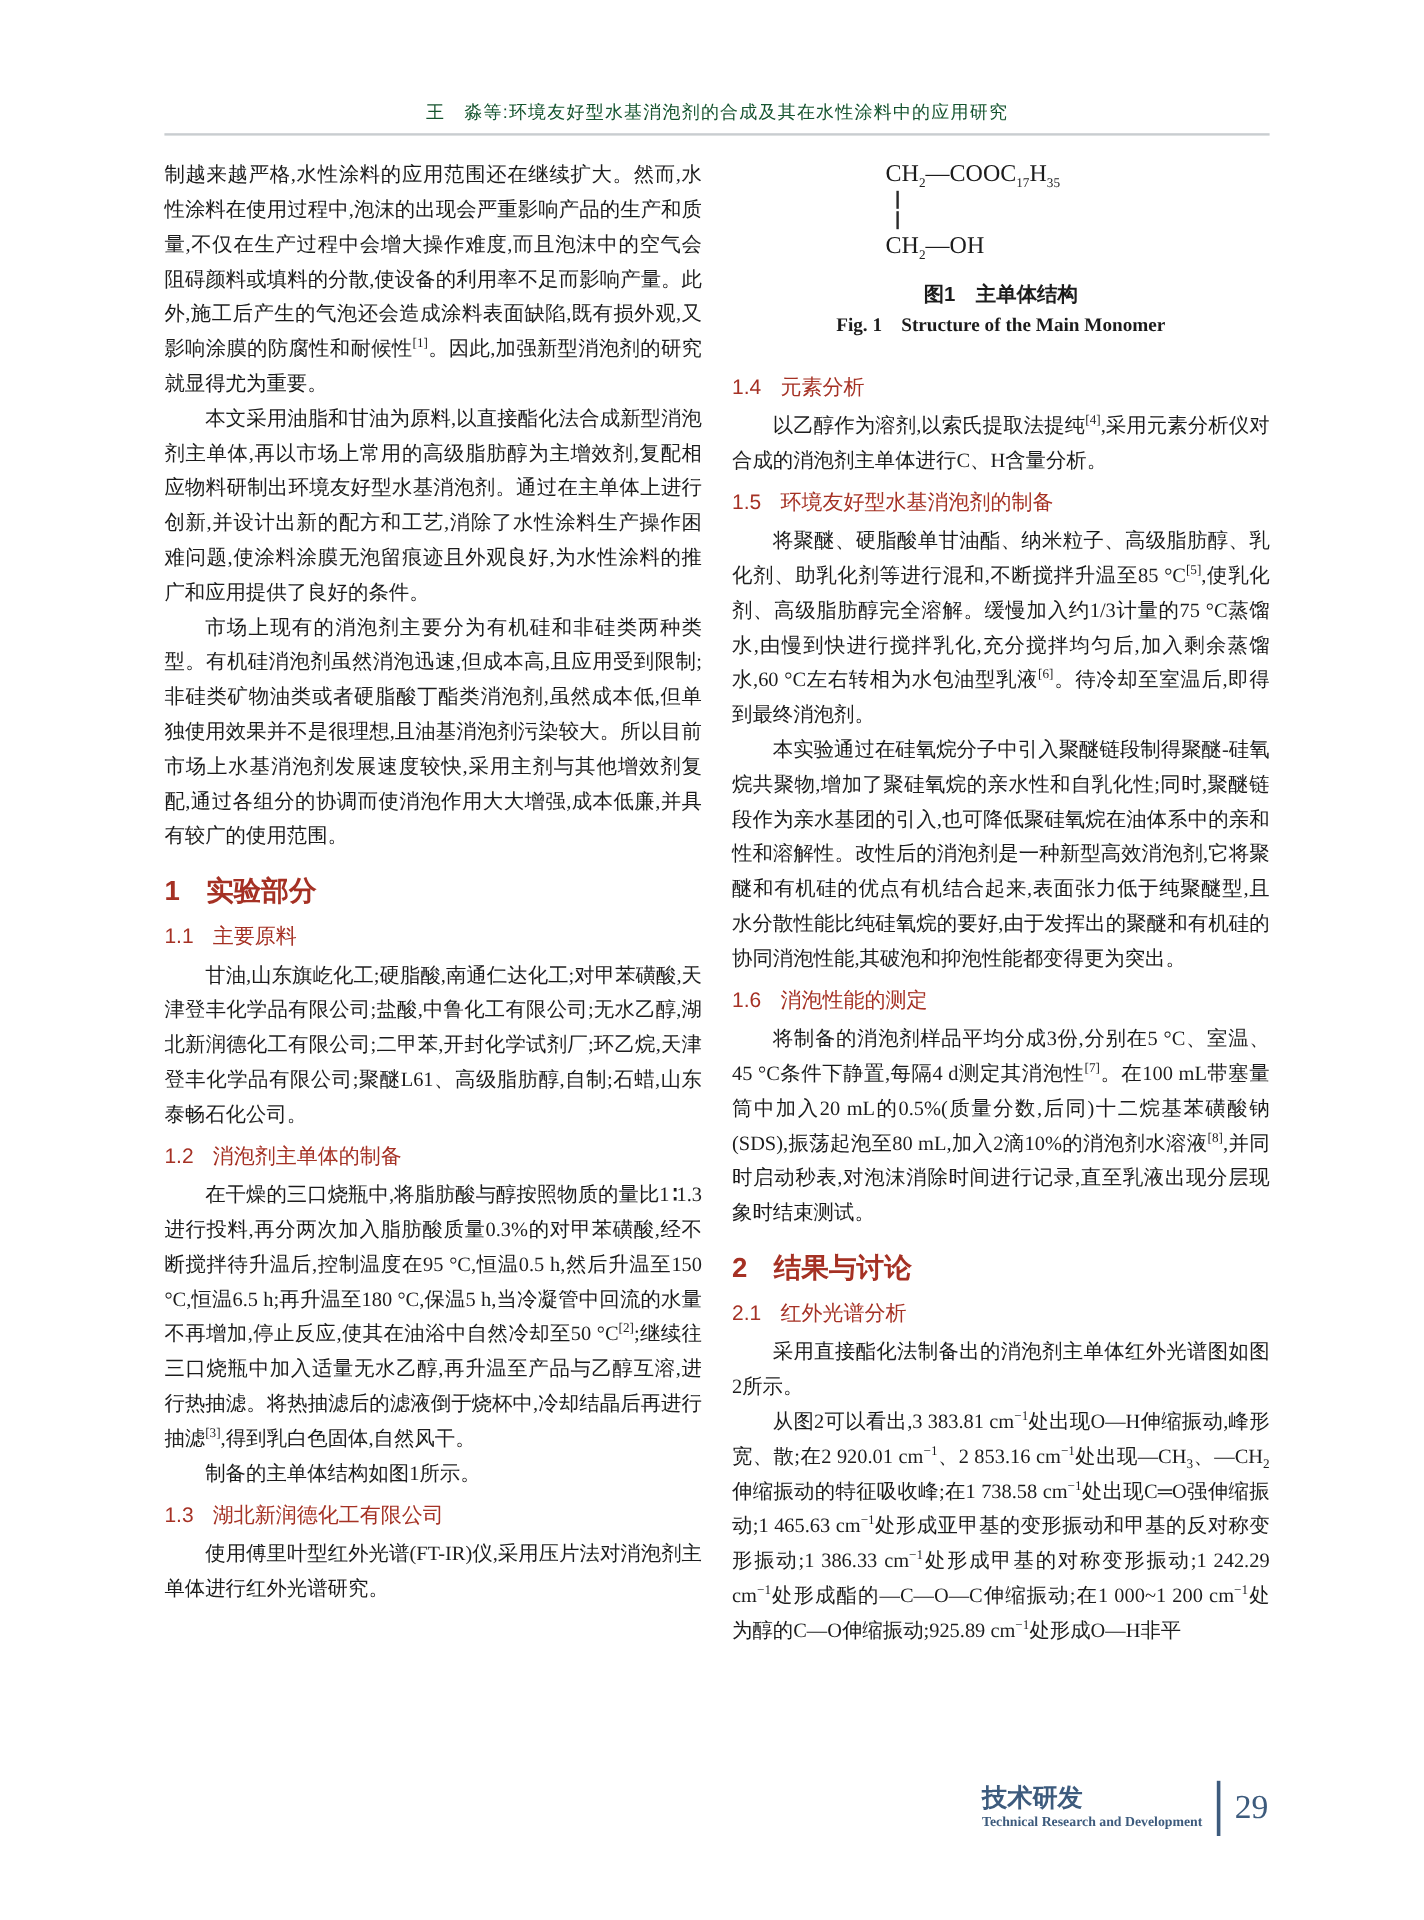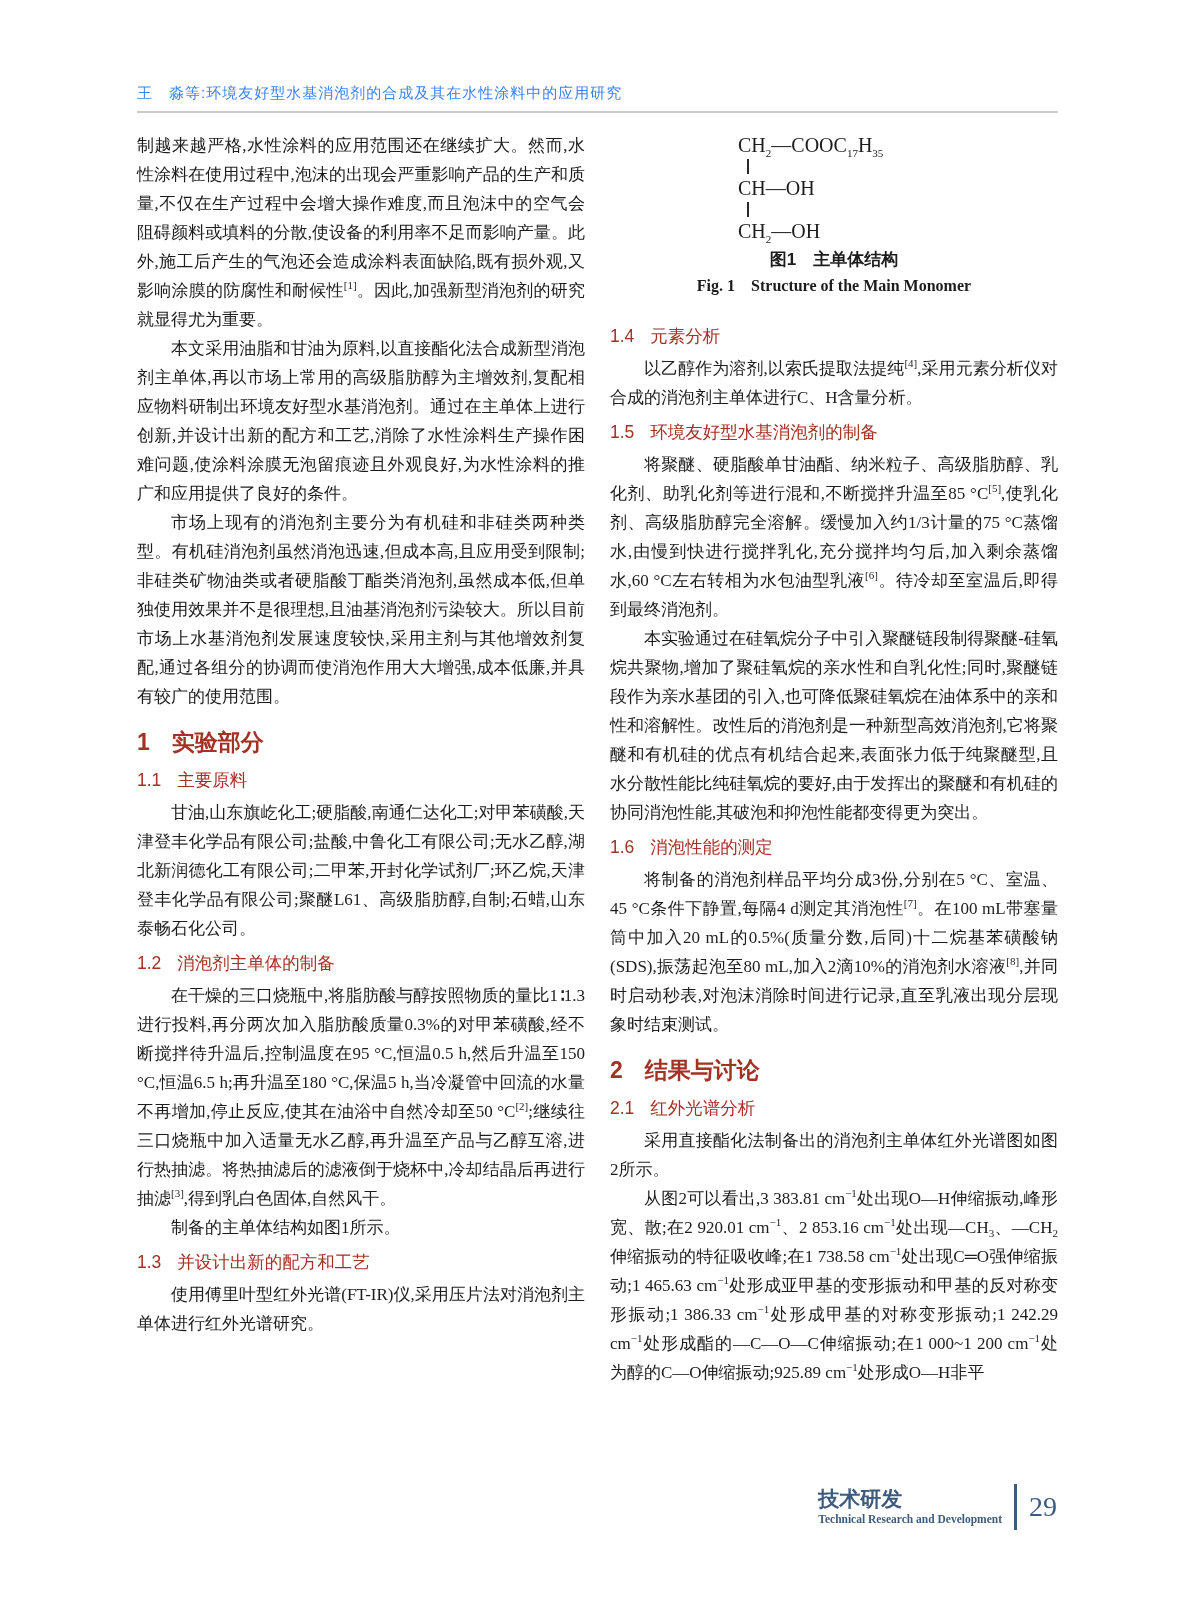--- a/index.html
+++ b/index.html
@@ -6,23 +6,23 @@
   .page{
     position:relative;
     width:1187px;height:1600px;
     background:#ffffff;
     overflow:hidden;
     font-family:"Liberation Serif","DejaVu Serif",serif;
     color:#1c1c1c;
   }
   .running-head{
     position:absolute;top:84px;left:137px;width:921px;
-    text-align:left;
+    text-align:center;
     font-family:"Liberation Sans","DejaVu Sans",sans-serif;
-    font-size:15px;letter-spacing:1px;color:#3b82f6;
+    font-size:15px;letter-spacing:1px;color:#14532d;
   }
   .head-rule{
     position:absolute;top:111px;left:137px;width:921px;height:2px;
     background:#c9cdd0;
   }
   .content{
     position:absolute;top:131px;left:137px;width:921px;
     display:flex;gap:25px;
   }
   .col{width:448px;}
@@ -56,21 +56,21 @@
   }
   .formula .fline{white-space:nowrap;}
   .bond{
     width:0;height:15px;border-left:2px solid #2a2a2a;
     margin:2px 0 2px 9px;
   }
   .fig-caption-cn{
     text-align:center;
     font-family:"Liberation Sans","DejaVu Sans",sans-serif;
     font-size:17px;font-weight:bold;
-    margin-top:4px;line-height:26px;
+    margin-top:16px;line-height:26px;
   }
   .fig-caption-en{
     text-align:center;
     font-family:"Liberation Serif","DejaVu Serif",serif;
     font-size:16px;font-weight:bold;
     line-height:26px;margin-bottom:4px;
   }
   
   .footer{
     position:absolute;top:1484px;right:130px;
@@ -116,32 +116,31 @@
       </div>
       <p>甘油,山东旗屹化工;硬脂酸,南通仁达化工;对甲苯磺酸,天津登丰化学品有限公司;盐酸,中鲁化工有限公司;无水乙醇,湖北新润德化工有限公司;二甲苯,开封化学试剂厂;环乙烷,天津登丰化学品有限公司;聚醚L61、高级脂肪醇,自制;石蜡,山东泰畅石化公司。</p>
 
       <div class="h2">
         <span class="sec-num">1.2</span><span>消泡剂主单体的制备</span>
       </div>
       <p>在干燥的三口烧瓶中,将脂肪酸与醇按照物质的量比1∶1.3进行投料,再分两次加入脂肪酸质量0.3%的对甲苯磺酸,经不断搅拌待升温后,控制温度在95 °C,恒温0.5 h,然后升温至150 °C,恒温6.5 h;再升温至180 °C,保温5 h,当冷凝管中回流的水量不再增加,停止反应,使其在油浴中自然冷却至50 °C<sup>[2]</sup>;继续往三口烧瓶中加入适量无水乙醇,再升温至产品与乙醇互溶,进行热抽滤。将热抽滤后的滤液倒于烧杯中,冷却结晶后再进行抽滤<sup>[3]</sup>,得到乳白色固体,自然风干。</p>
       <p>制备的主单体结构如图1所示。</p>
 
       <div class="h2">
-        <span class="sec-num">1.3</span><span>并设计出新的配方和工艺</span>
+        <span class="sec-num">1.3</span><span>湖北新润德化工有限公司</span>
       </div>
       <p>使用傅里叶型红外光谱(FT-IR)仪,采用压片法对消泡剂主单体进行红外光谱研究。</p>
     </div>
 
     <div class="col">
 
       <div class="figure1">
         <div class="formula">
           <div class="fline">CH<sub>2</sub>—COOC<sub>17</sub>H<sub>35</sub></div>
           <div class="bond"></div>
-          <div class="fline">CH—OH</div>
           <div class="bond"></div>
           <div class="fline">CH<sub>2</sub>—OH</div>
         </div>
         <div class="fig-caption-cn">图1　主单体结构</div>
         <div class="fig-caption-en">Fig. 1　Structure of the Main Monomer</div>
       </div>
 
       <div class="h2">
         <span class="sec-num">1.4</span><span>元素分析</span>
       </div>

